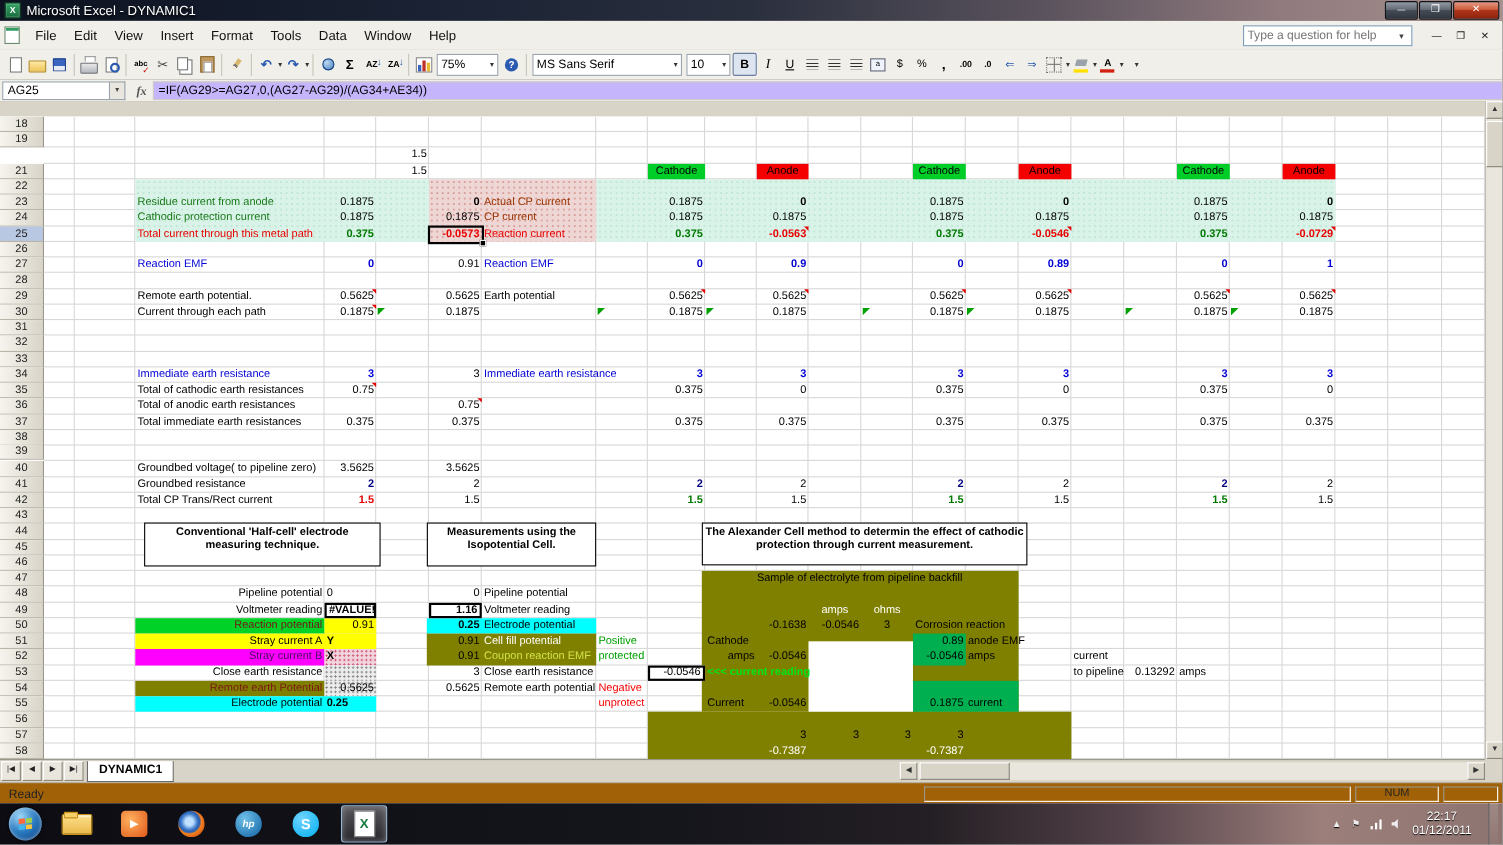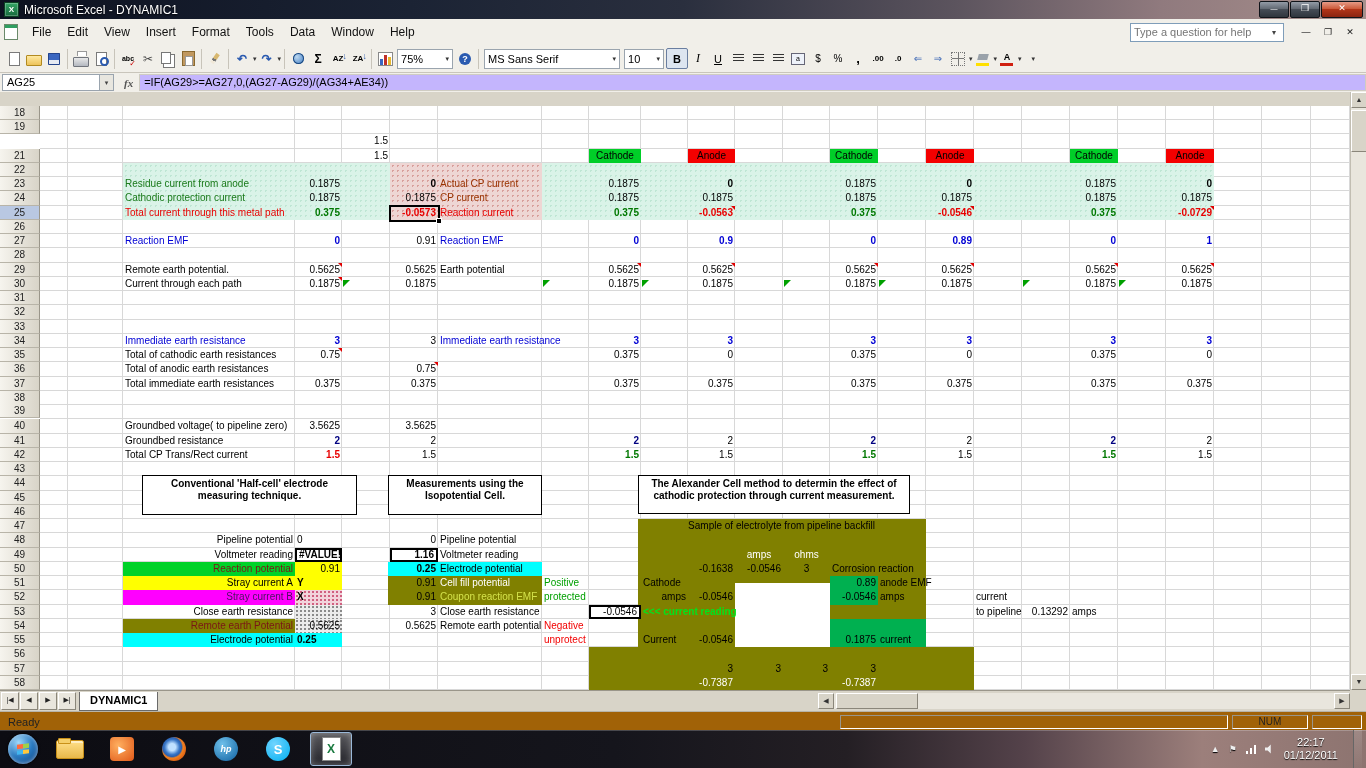--- a/index.html
+++ b/index.html
@@ -445,23 +445,23 @@
       <div class="ovl bolive" style="left: 123px; top: 512.784px; width: 172px; height: 14.244px;"></div>
       <div class="ovl gdot" style="left: 295px; top: 512.784px; width: 47px; height: 14.244px;"></div>
       <div class="ovl bcyan" style="left: 123px; top: 527.028px; width: 219px; height: 14.244px;"></div>
       <div class="ovl bcyan" style="left: 388px; top: 455.808px; width: 154px; height: 14.244px;"></div>
       <div class="ovl bolive" style="left: 388px; top: 470.052px; width: 154px; height: 28.488px;"></div>
       <div class="ovl bolive" style="left: 638px; top: 413.076px; width: 288px; height: 128.196px;"></div>
       <div class="ovl bolive" style="left: 589px; top: 541.272px; width: 385px; height: 42.728px;"></div>
       <div class="ovl whitewin" style="left: 735px; top: 477.052px; width: 95px; height: 64.22px;"></div>
       <div class="ovl gcell" style="left: 830px; top: 470.052px; width: 48px; height: 28.488px;"></div>
       <div class="ovl gcell" style="left: 830px; top: 512.784px; width: 96px; height: 28.488px;"></div>
-      <div class="tbox" style="left: 142px; top: 369.344px; width: 215px; height: 40px; white-space: normal;">Conventional 'Half-cell' electrode measuring technique.</div>
+      <div class="tbox" style="left: 131px; top: 369.344px; width: 215px; height: 40px; white-space: normal;">Conventional 'Half-cell' electrode measuring technique.</div>
       <div class="tbox" style="left: 388px; top: 369.344px; width: 154px; height: 40px; white-space: normal;">Measurements using the Isopotential Cell.</div>
-      <div class="tbox" style="left: 638px; top: 369.344px; width: 272px; height: 39px; white-space: normal;">The Alexander Cell method to determin the effect of cathodic protection through current measurement.</div>
+      <div class="tbox" style="left: 638px; top: 369.344px; width: 296px; height: 39px; white-space: normal;">The Alexander Cell method to determin the effect of cathodic protection through current measurement.</div>
       <div class="cell s-k a-r" style="left: 342px; top: 28.488px; width: 48px; height: 14.244px; line-height: 14.244px;">1.5</div>
       <div class="cell s-k a-r" style="left: 342px; top: 42.732px; width: 48px; height: 14.244px; line-height: 14.244px;">1.5</div>
       <div class="cell s-k a-c" style="left: 589px; top: 42.732px; width: 52px; height: 14.244px; line-height: 14.244px;">Cathode</div>
       <div class="cell s-k a-c" style="left: 688px; top: 42.732px; width: 47px; height: 14.244px; line-height: 14.244px;">Anode</div>
       <div class="cell s-k a-c" style="left: 830px; top: 42.732px; width: 48px; height: 14.244px; line-height: 14.244px;">Cathode</div>
       <div class="cell s-k a-c" style="left: 926px; top: 42.732px; width: 48px; height: 14.244px; line-height: 14.244px;">Anode</div>
       <div class="cell s-k a-c" style="left: 1070px; top: 42.732px; width: 48px; height: 14.244px; line-height: 14.244px;">Cathode</div>
       <div class="cell s-k a-c" style="left: 1166px; top: 42.732px; width: 48px; height: 14.244px; line-height: 14.244px;">Anode</div>
       <div class="cell s-g a-l" style="left: 123px; top: 71.22px; width: 172px; height: 14.244px; line-height: 14.244px;">Residue current from anode</div>
       <div class="cell s-k a-r" style="left: 295px; top: 71.22px; width: 47px; height: 14.244px; line-height: 14.244px;">0.1875</div>

